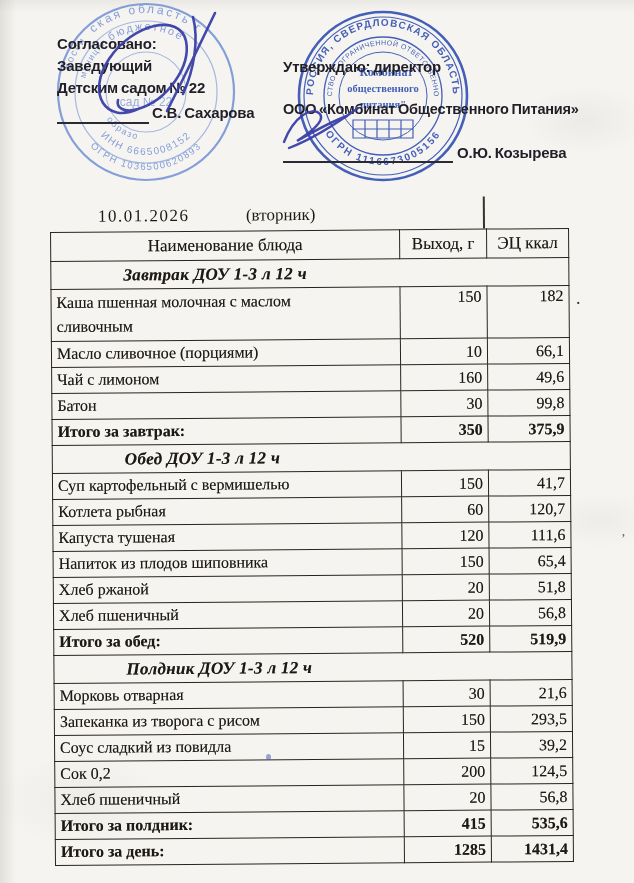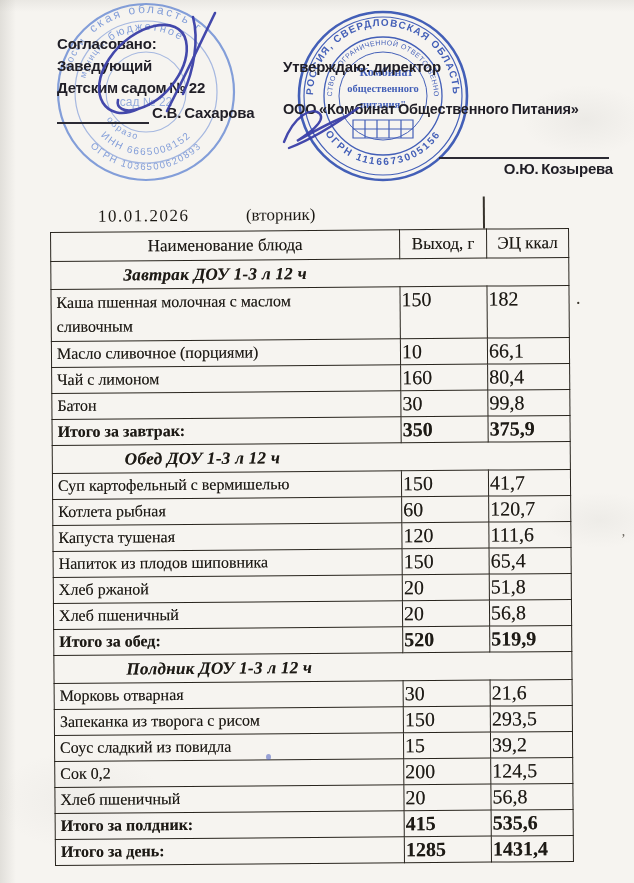--- a/index.html
+++ b/index.html
@@ -17,21 +17,21 @@
   
   .approve{position:absolute;z-index:3;font-family:"Liberation Sans", sans-serif;
     font-weight:600;font-size:15px;color:#201e26;letter-spacing:-.2px;word-spacing:-1px;}
   .approve-left{left:57px;top:33px;width:250px;line-height:22px;}
   .approve-right{left:283px;top:57px;width:330px;line-height:20px;}
   .approve-right .l2{margin-top:22px;font-size:14.5px;}
   .sig-row{display:flex;align-items:flex-end;margin-top:3px;}
   .uline{display:inline-block;border-bottom:2px solid #2b2a33;height:14px;}
   .uline.l{width:92px;margin-right:3px;}
   .uline.r{width:170px;margin-right:4px;}
-  .approve-right .sig-row{margin-top:24px;flex-direction:column;}
+  .approve-right .sig-row{margin-top:24px;}
   
   .stamp{position:absolute;z-index:1;}
   .stamp-left{left:28px;top:0px;opacity:.82;}
   .stamp-right{left:295px;top:8px;opacity:.88;}
   .sig-svg{position:absolute;z-index:4;}
   .sig-left{left:72px;top:8px;}
   .sig-right{left:276px;top:98px;}
   
   .menu-wrap{position:absolute;left:55px;top:205px;width:518px;z-index:2;
     transform:rotate(-0.45deg);transform-origin:0 100%;}
@@ -43,21 +43,21 @@
   table.menu col.c-name{width:349px;}
   table.menu col.c-w{width:87px;}
   table.menu col.c-e{width:82px;}
   table.menu th, table.menu td{border:1.8px solid #29251e;vertical-align:middle;
     text-shadow:0 0 .5px rgba(30,25,20,.55);}
   table.menu th{font-weight:normal;font-size:17px;height:28px;padding:0 4px;}
   th.h-num{font-size:16.5px;margin-top:40px;}
   td.sec{font-weight:bold;font-style:italic;font-size:17px;height:25px;
     padding-left:72px;letter-spacing:.3px;}
   td.nm{font-size:16px;padding:1px 4px 2px 5px;}
-  td.num{font-size:20px;padding-right:14px;}
+  td.num{font-size:16px;text-align:right;padding-right:5px;}
   tr.dish, tr.total{height:26px;}
   tr.tall{height:48px;}
   tr.tall td{vertical-align:top;}
   tr.tall td.nm{padding-right:95px;line-height:24px;}
   tr.total td{font-weight:bold;}
   
   .artifact{position:absolute;z-index:2;}
   .dot-182{left:576px;top:288px;font-size:18px;color:#3a362e;}
   .tick-mid{left:621px;top:532px;font-size:14px;color:#6a665e;}
   .blue-dot{left:266px;top:754px;width:5px;height:6px;border-radius:50%;
@@ -180,21 +180,21 @@
             <td class="num">182</td>
           </tr>
           <tr class="dish">
             <td class="nm">Масло сливочное (порциями)</td>
             <td class="num">10</td>
             <td class="num">66,1</td>
           </tr>
           <tr class="dish">
             <td class="nm">Чай с лимоном</td>
             <td class="num">160</td>
-            <td class="num">80,4</td>
+            <td class="num">49,6</td>
           </tr>
           <tr class="dish">
             <td class="nm">Батон</td>
             <td class="num">30</td>
             <td class="num">99,8</td>
           </tr>
           <tr class="total">
             <td class="nm">Итого за завтрак:</td>
             <td class="num">350</td>
             <td class="num">375,9</td>

